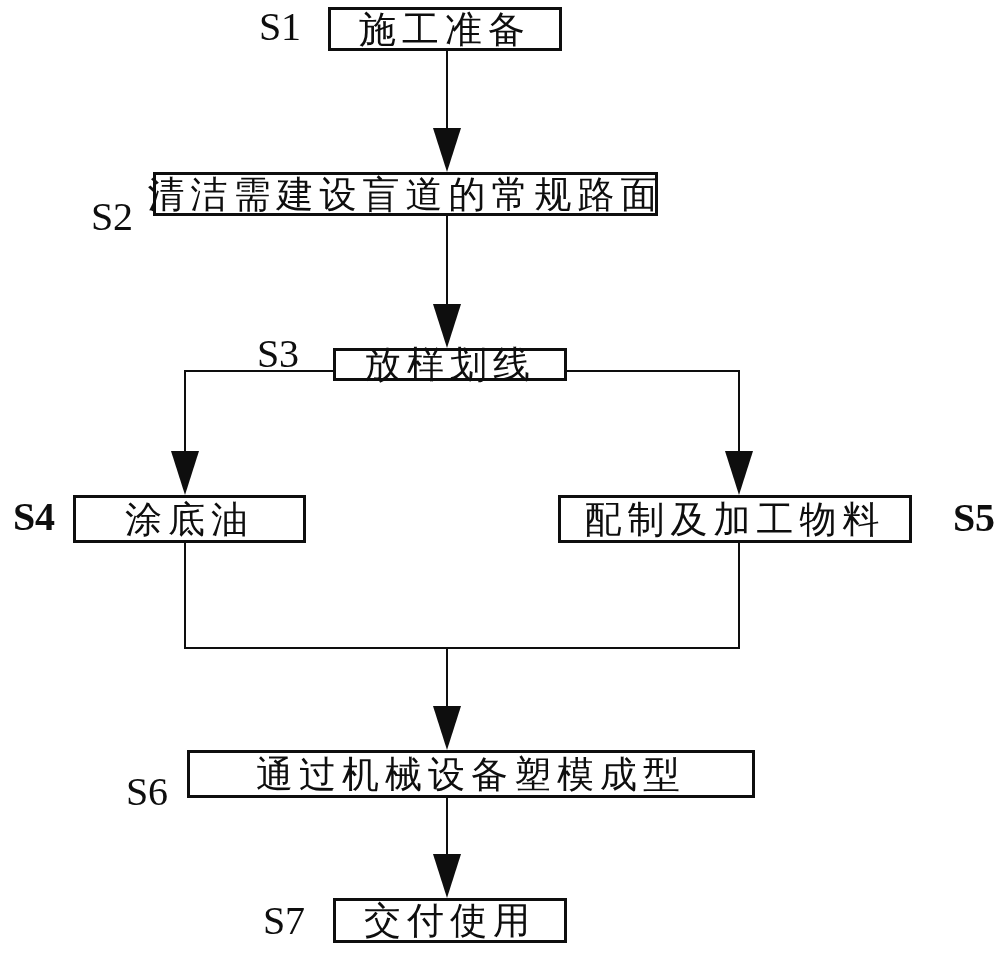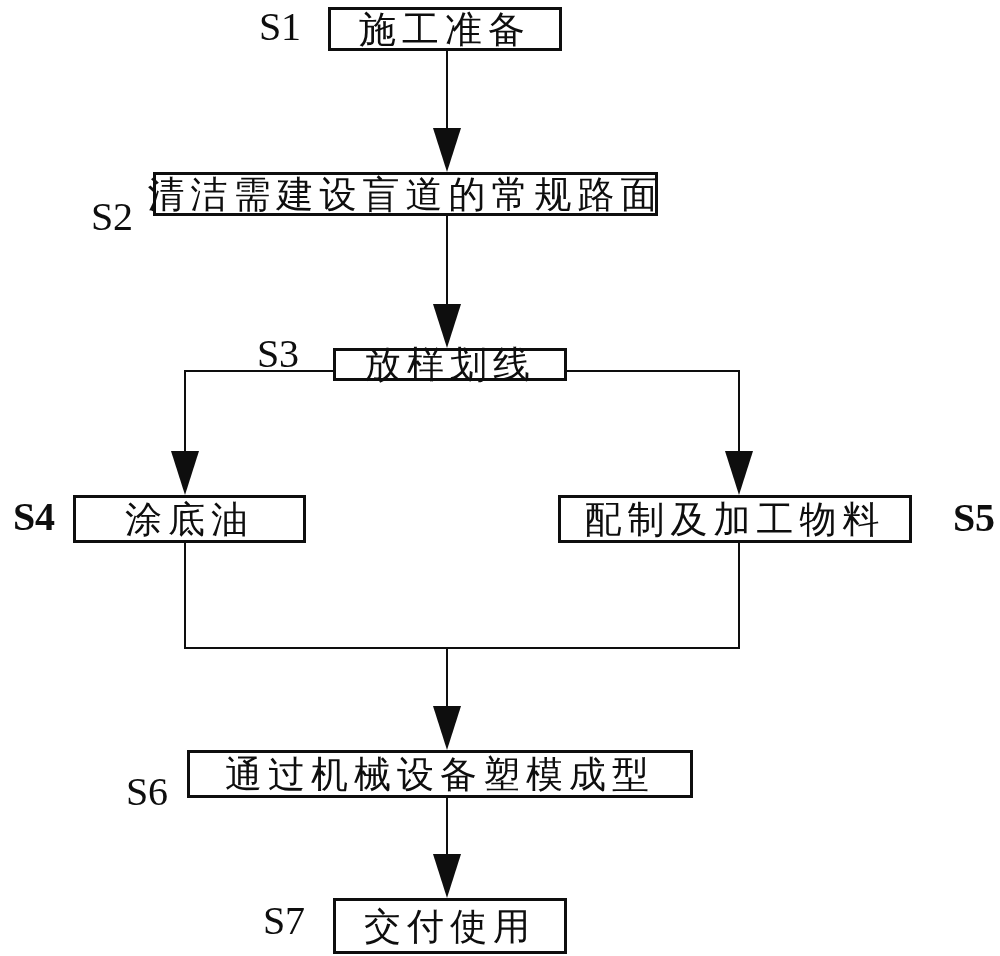--- a/index.html
+++ b/index.html
@@ -77,24 +77,24 @@
   </div>
   <div class="flow-box" style="left:333px; top:348px; width:234px; height:33px;">
     <span>放样划线</span>
   </div>
   <div class="flow-box" style="left:558px; top:495px; width:354px; height:48px;">
     <span>配制及加工物料</span>
   </div>
   <div class="flow-box" style="left:73px;  top:495px; width:233px; height:48px;">
     <span>涂底油</span>
   </div>
-  <div class="flow-box" style="left:187px; top:750px; width:506px; height:48px;">
+  <div class="flow-box" style="left:187px; top:750px; width:568px; height:48px;">
     <span>通过机械设备塑模成型</span>
   </div>
-  <div class="flow-box" style="left:333px; top:898px; width:234px; height:56px;">
+  <div class="flow-box" style="left:333px; top:898px; width:234px; height:45px;">
     <span>交付使用</span>
   </div>
 
   <div class="vline" style="left:446px; top:50px; height:82px;"></div>
   <div class="arrowhead-down" style="left:433px; top:128px;"></div>
 
   <div class="vline" style="left:446px; top:216px; height:92px;"></div>
   <div class="arrowhead-down" style="left:433px; top:304px;"></div>
 
   <div class="hline" style="left:184px; top:370px; width:150px;"></div>

